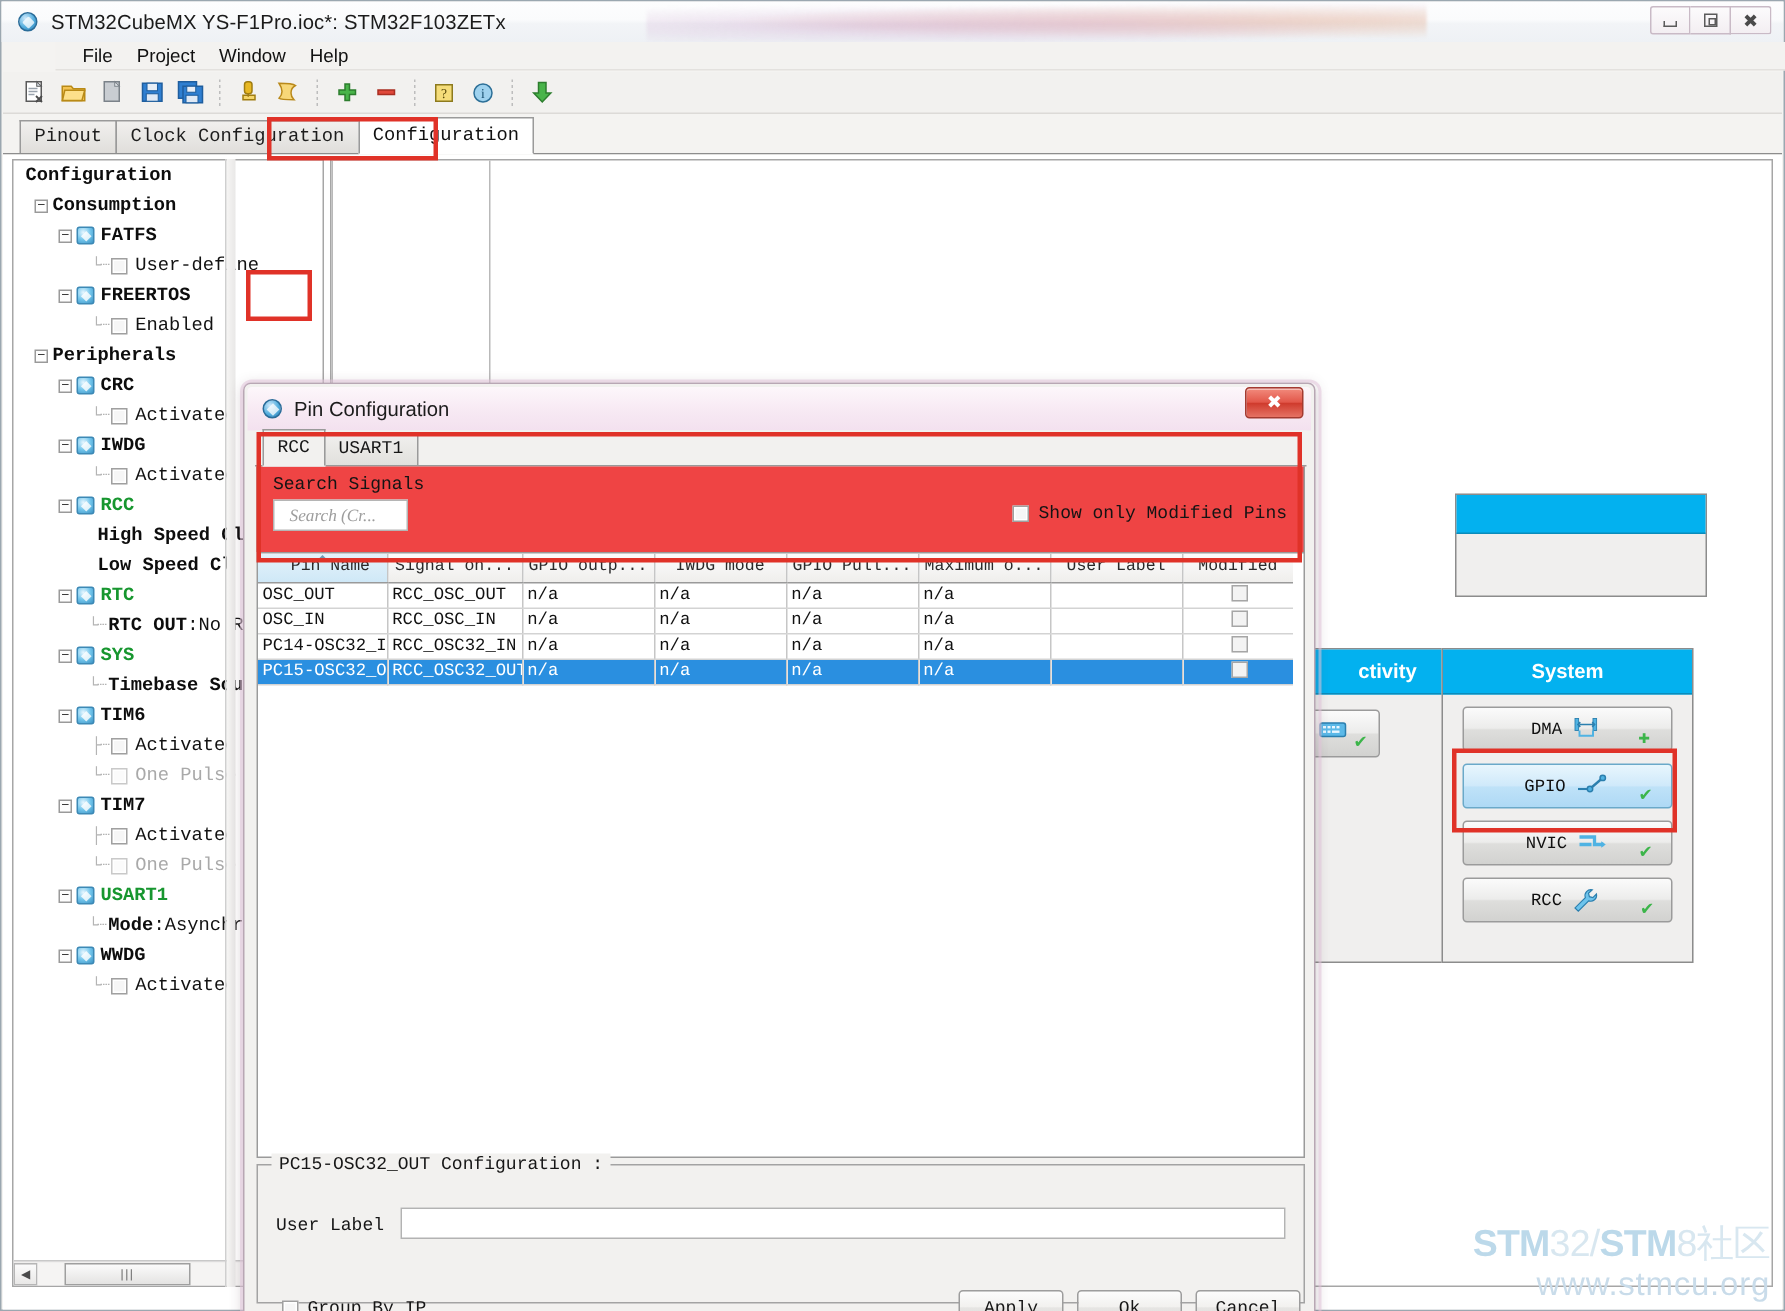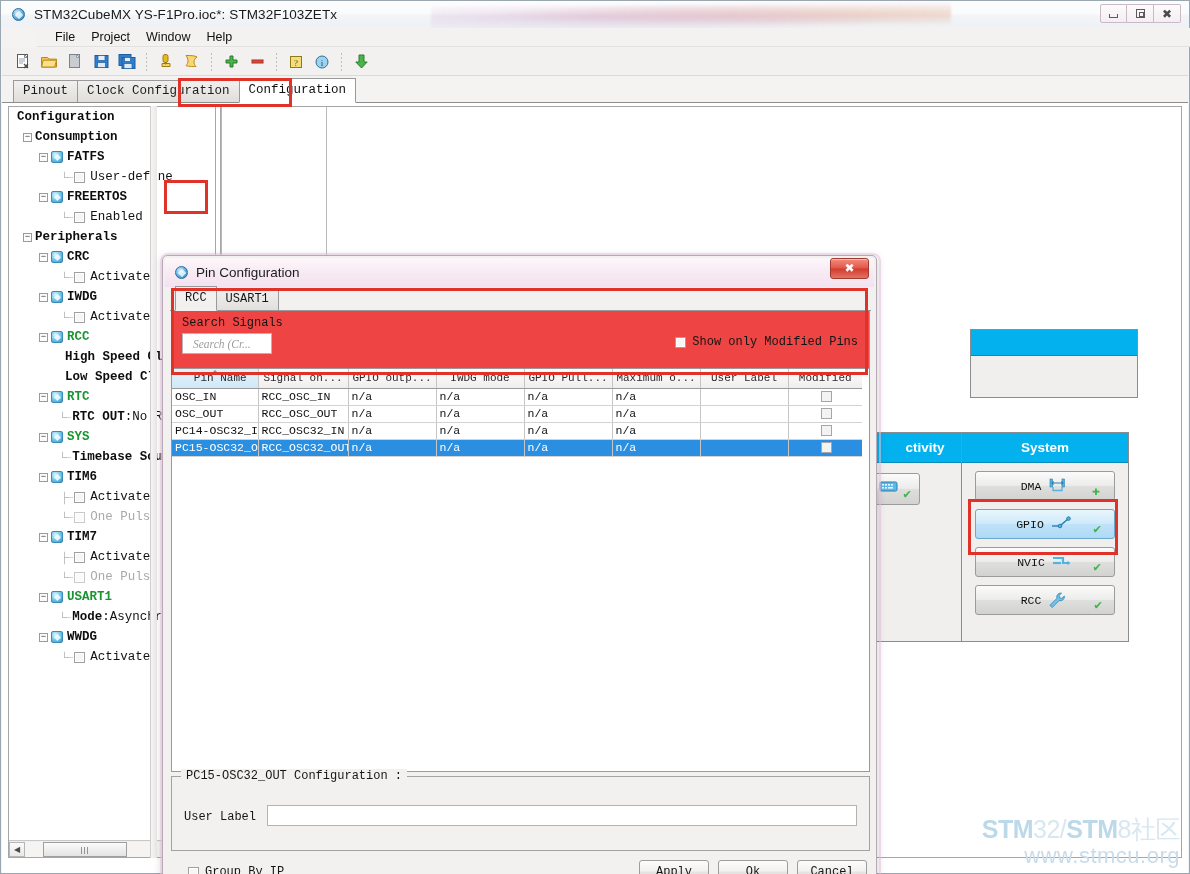--- a/index.html
+++ b/index.html
@@ -272,21 +272,21 @@
   table.pins td {
     height:17px; font-family:"Liberation Mono", monospace; font-size:11.5px; color:#111;
     border-right:1px solid #c6c6c6; border-bottom:1px solid #d3d3d3;
     padding:0 0 0 3px; white-space:nowrap; overflow:hidden;
   }
   table.pins tr.sel td { background:#2a8fe0; color:#ffffff; }
   td.ck { text-align:center; padding:0; }
   .tcbx{ display:inline-block; width:11px;height:11px;border:1px solid #a6a6a6;background:#f3f3f3; vertical-align:middle;}
   
   #cfg-group {
-    position:absolute; left:1px; top:489px; width:699px; height:75px;
+    position:absolute; left:1px; top:489px; width:699px; height:93px;
     border:1px solid #a3a3a3; background:#f2f1ef;text-align:center;
   }
   #cfg-legend {
     position:absolute; left:9px; top:-8px; background:#f2f1ef; padding:0 5px;
     font-family:"Liberation Mono", monospace; font-size:12px; color:#161616; white-space:nowrap;
   }
   #cfg-ul-lbl { position:absolute; left:12px; top:33px; font-family:"Liberation Mono", monospace;
                 font-size:12px; color:#161616;}
   #cfg-ul-input { position:absolute; left:95px; top:28px; width:590px; height:21px;
                   border:1px solid #b3b3b3; background:#ffffff; }
@@ -698,32 +698,32 @@
                 <th><span>GPIO outp...</span></th>
                 <th><span>IWDG mode</span></th>
                 <th><span>GPIO Pull...</span></th>
                 <th><span>Maximum o...</span></th>
                 <th><span>User Label</span></th>
                 <th style="border-right:none"><span>Modified</span></th>
               </tr>
             </thead>
             <tbody>
               <tr>
-                <td>OSC_IN</td>
-                <td>RCC_OSC_IN</td>
+                <td>OSC_OUT</td>
+                <td>RCC_OSC_OUT</td>
                 <td>n/a</td>
                 <td>n/a</td>
                 <td>n/a</td>
                 <td>n/a</td>
                 <td></td>
                 <td class="ck" style="border-right:none"><span class="tcbx"></span></td>
               </tr>
               <tr>
-                <td>OSC_OUT</td>
-                <td>RCC_OSC_OUT</td>
+                <td>OSC_IN</td>
+                <td>RCC_OSC_IN</td>
                 <td>n/a</td>
                 <td>n/a</td>
                 <td>n/a</td>
                 <td>n/a</td>
                 <td></td>
                 <td class="ck" style="border-right:none"><span class="tcbx"></span></td>
               </tr>
               <tr>
                 <td>PC14-OSC32_IN</td>
                 <td>RCC_OSC32_IN</td>

